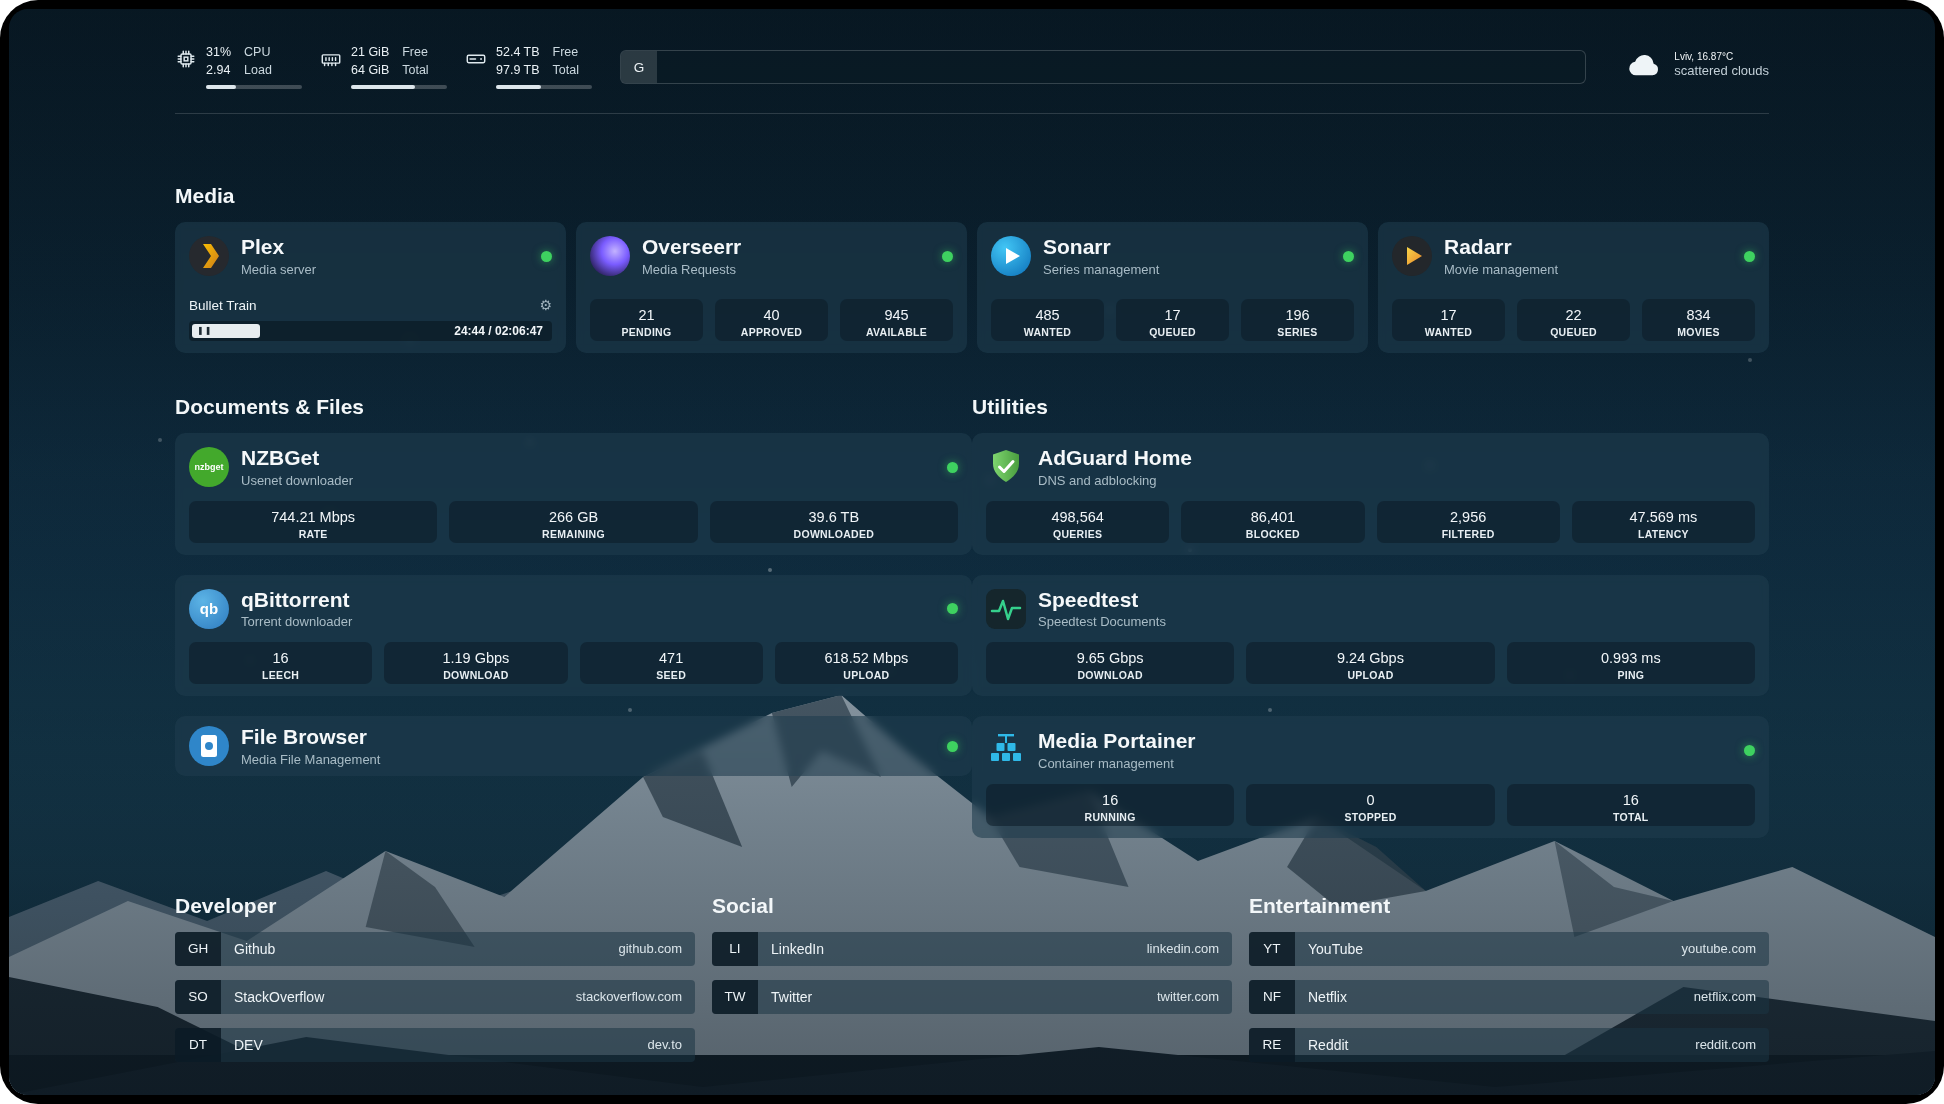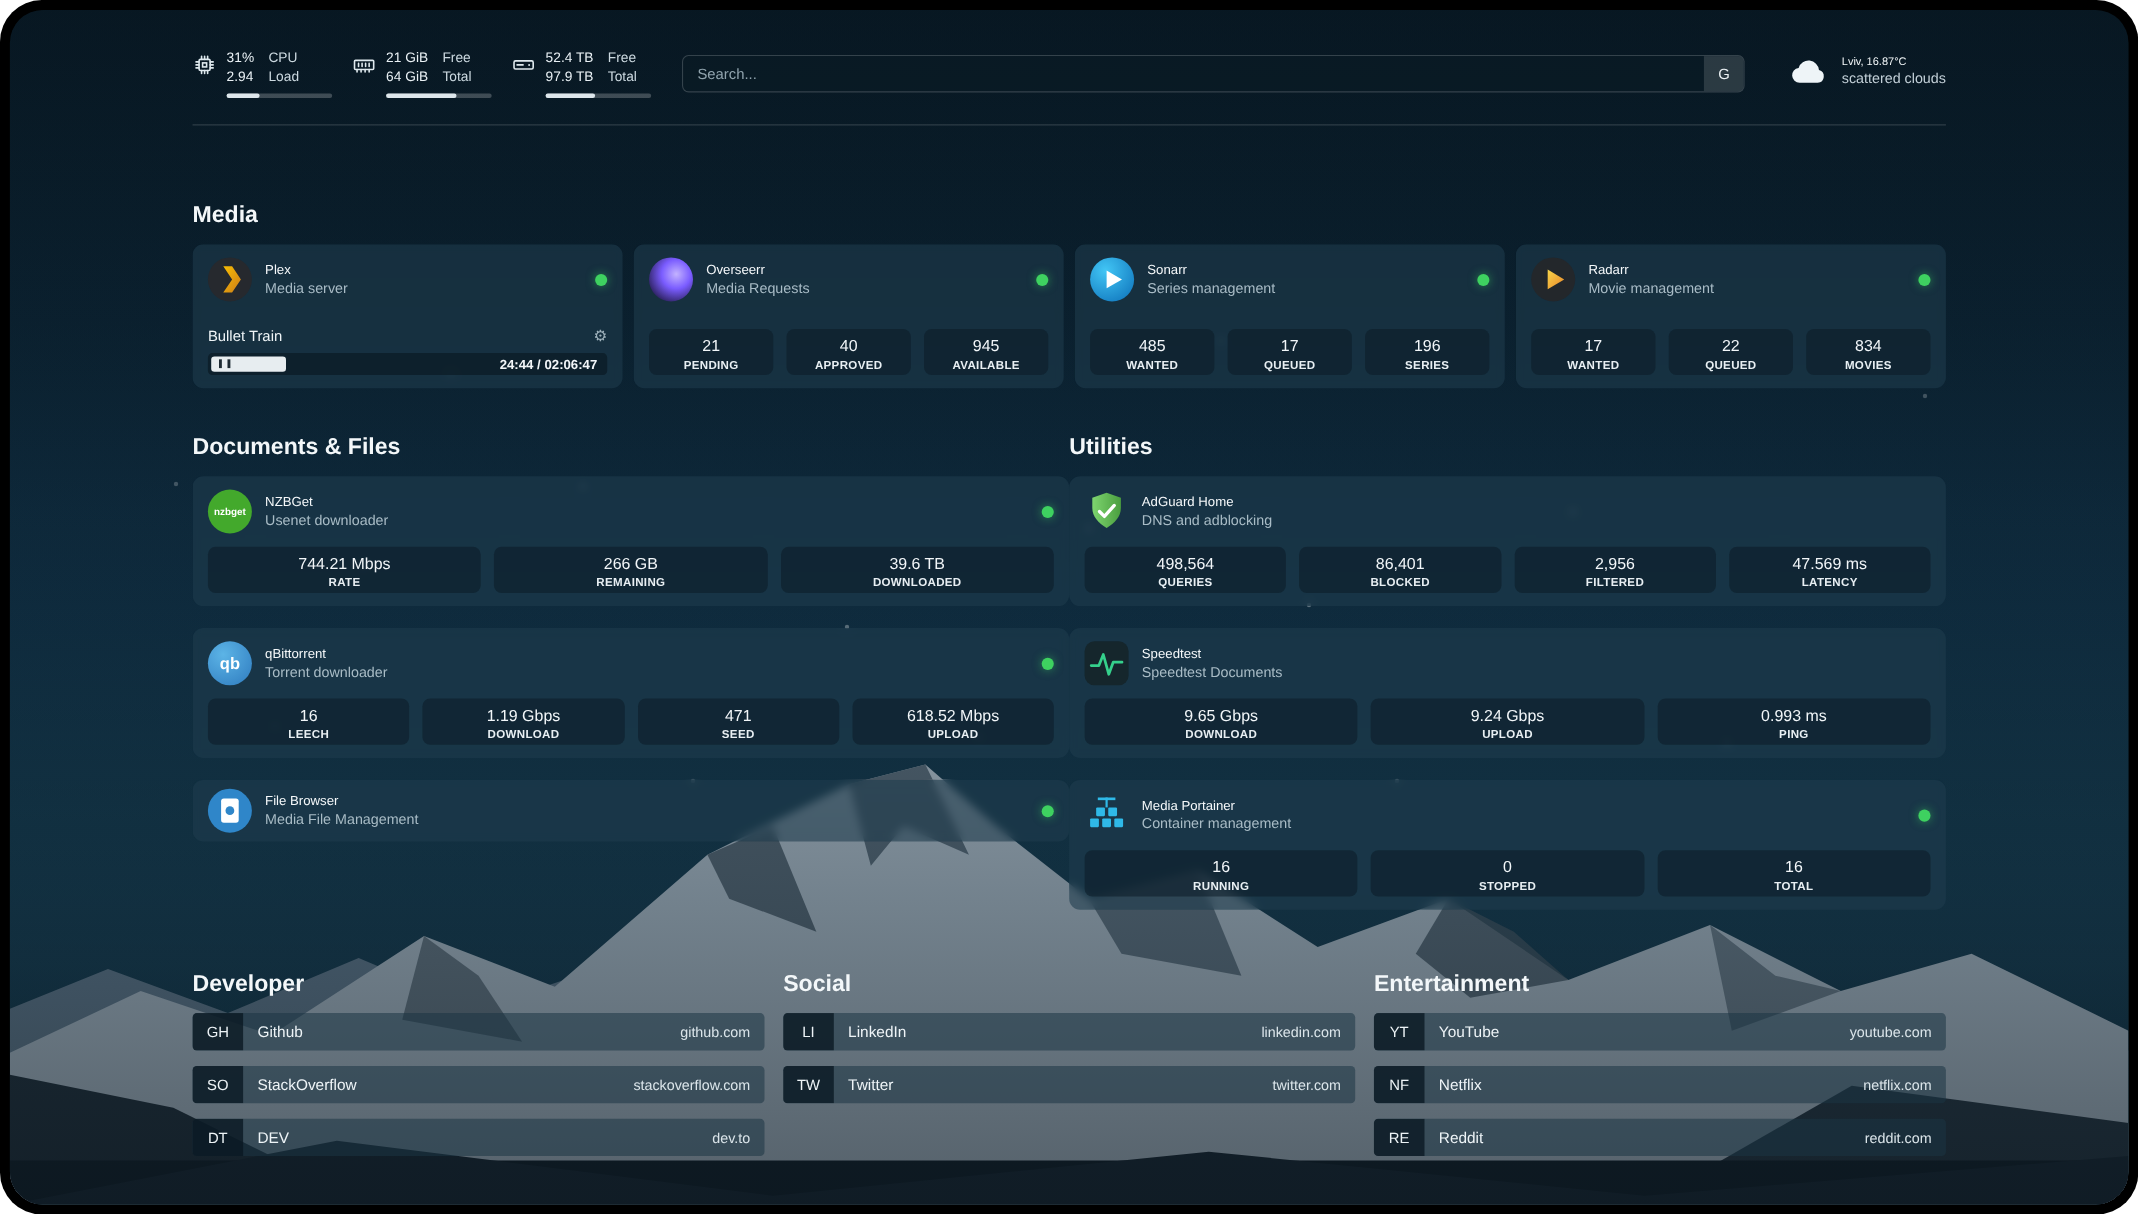--- a/index.html
+++ b/index.html
@@ -1,19 +1,19 @@
 <!DOCTYPE html>
 <html><head>
 <meta charset="utf-8">
 <style>
   *{box-sizing:border-box}
   html,body{margin:0;padding:0}
   body{width:1944px;height:1104px;background:#ffffff;font-family:"Liberation Sans",sans-serif;overflow:hidden;position:relative}
   .frame{position:absolute;inset:0;border-radius:38px;background:#000}
-  .screen{position:absolute;inset:9px;border-radius:30px;overflow:hidden;
+  .screen{position:absolute;inset:9px;border-radius:19px;overflow:hidden;
     background:linear-gradient(180deg,#081823 0%,#0b2130 26%,#0f2c3f 50%,#143648 68%,#17394b 80%,#12303f 100%)}
   .bg-mountains{position:absolute;left:0;right:0;bottom:0;width:100%;height:440px}
   .bg-tint{position:absolute;inset:0;pointer-events:none;
     background:linear-gradient(180deg,rgba(7,22,32,.28) 0%,rgba(10,30,44,.04) 42%,rgba(10,31,45,.34) 74%,rgba(6,18,27,.52) 100%)}
   .snow{position:absolute;left:0;top:0;width:2px;height:2px;border-radius:50%;pointer-events:none;box-shadow:
     320px 505px 0 1px rgba(255,255,255,.35), 520px 432px 0 1px rgba(255,255,255,.28),
     760px 560px 0 1px rgba(255,255,255,.30), 980px 470px 0 1px rgba(255,255,255,.25),
     1180px 540px 0 1px rgba(255,255,255,.33), 1420px 455px 0 1px rgba(255,255,255,.28),
     1640px 520px 0 1px rgba(255,255,255,.30), 240px 650px 0 1px rgba(255,255,255,.30),
     620px 700px 0 1px rgba(255,255,255,.26), 880px 660px 0 1px rgba(255,255,255,.30),
@@ -54,21 +54,21 @@
   .card{background:rgba(31,60,78,.58);border-radius:10px;padding:12px 14px;backdrop-filter:blur(4px);cursor:pointer}
   .h-media{min-height:131px;display:flex;flex-direction:column;justify-content:space-between}
   .h-r1{min-height:118px;display:flex;flex-direction:column;justify-content:space-between}
   .h-r2{min-height:115px;display:flex;flex-direction:column;justify-content:space-between}
   .h-fb{min-height:56px;display:flex;align-items:center;padding-top:8px;padding-bottom:8px}
   .mb20{margin-bottom:20px}
   .head{display:flex;align-items:center;gap:12px;width:100%}
   .svc-icon{width:40px;height:40px;flex:0 0 40px;display:flex;align-items:center;justify-content:center;overflow:hidden}
   .svc-icon svg{width:100%;height:100%}
   .titles{flex:1;min-width:0}
-  .name{font-size:12px;font-weight:400;color:#f5f8fa;line-height:1.25}
+  .name{font-size:21px;font-weight:700;color:#f5f8fa;line-height:1.25}
   .desc{font-size:13px;color:#a9bcc6;line-height:1.25;margin-top:1px}
   .dot{width:11px;height:11px;flex:0 0 11px;border-radius:50%;background:#3ed160;box-shadow:0 0 9px rgba(62,209,96,.55)}
   .stats{display:flex;gap:12px;margin-top:12px}
   .stat{flex:1;background:rgba(11,28,39,.55);border-radius:7px;text-align:center;padding:8px 2px 3px}
   .stat .v{font-size:14.5px;color:#f2f6f9;white-space:nowrap}
   .stat .l{font-size:10.5px;font-weight:700;color:#e8eff3;margin-top:3px;letter-spacing:.3px}
 
   
   .np-title-row{display:flex;align-items:flex-start;margin-top:9px}
   .np-title{flex:1;font-size:13.5px;color:#eef4f7}
@@ -179,21 +179,20 @@
               </div>
             </div>
             <div class="mbar">
               <div class="mfill" style="width: 47%;"></div>
             </div>
           </div>
         </div>
       </div>
 
       <div class="search">
-        <input type="text" placeholder="Search..." style="">
         <button class="search-g">G</button>
       </div>
 
       <div class="weather">
         <svg class="w-ic" viewBox="0 0 24 24" fill="#eef4f7">
           <path d="M6.3 18.5a4.3 4.3 0 0 1-.55-8.56 6 6 0 0 1 11.7 1.2 3.75 3.75 0 0 1-.75 7.36z"></path>
         </svg>
         <div>
           <div class="w-loc">Lviv, 16.87°C</div>
           <div class="w-cond">scattered clouds</div>

